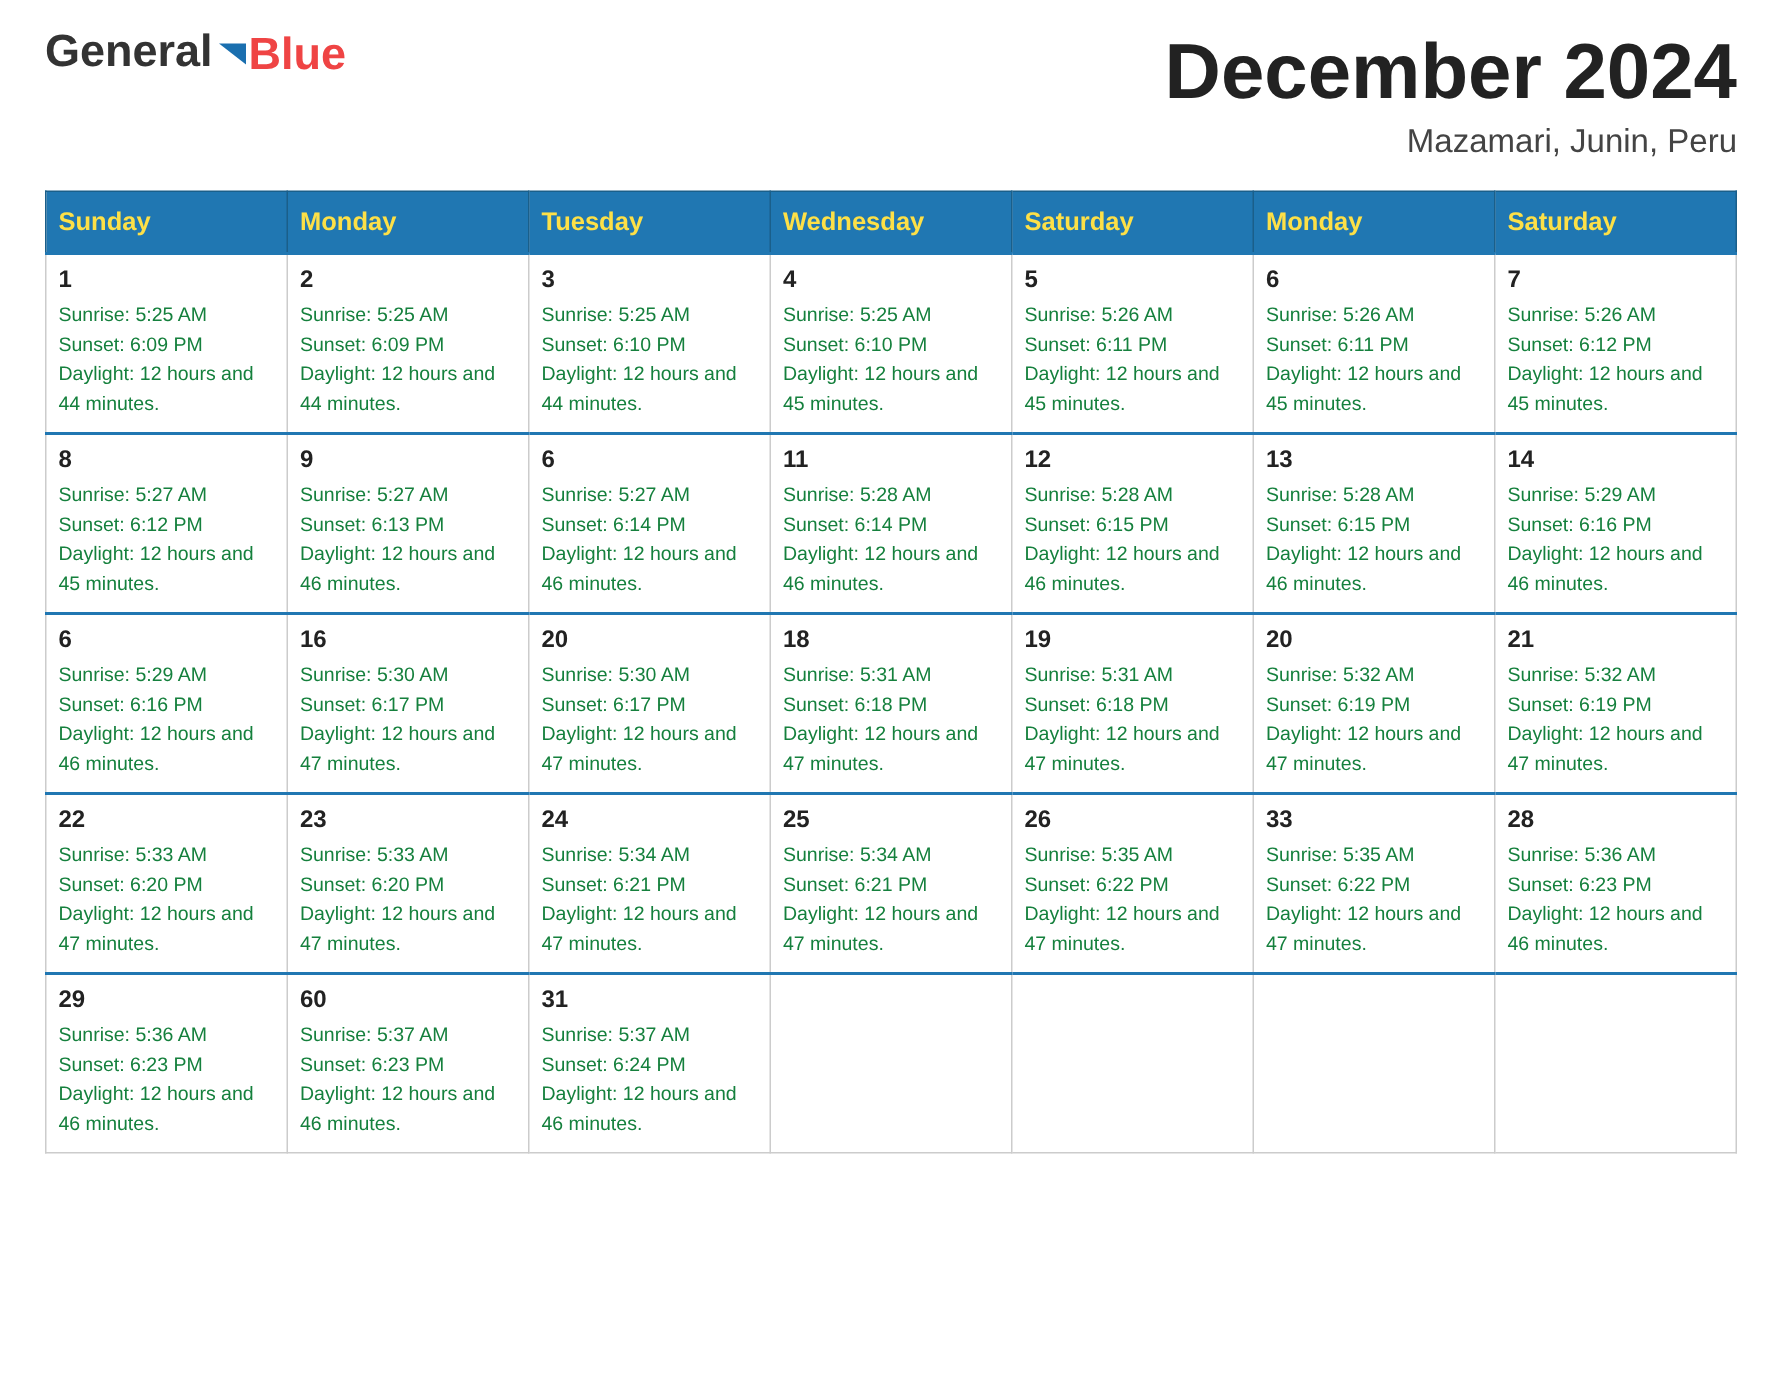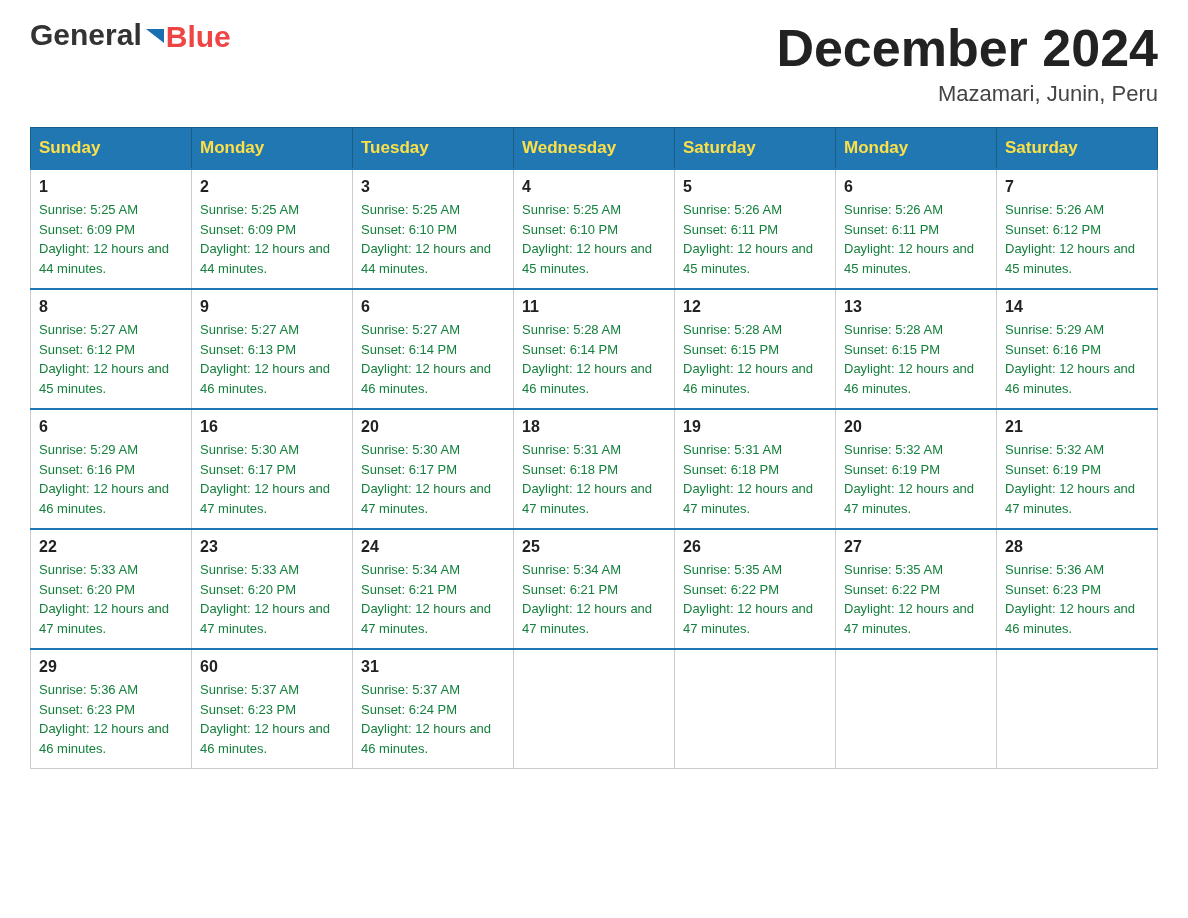--- a/index.html
+++ b/index.html
@@ -332,21 +332,21 @@
       </td>
         <td>
         <span class="day-number">26</span>
         <div class="day-info">
           Sunrise: 5:35 AM<br>
           Sunset: 6:22 PM<br>
           Daylight: 12 hours and 47 minutes.
         </div>
       </td>
         <td>
-        <span class="day-number">27</span>
+        <span class="day-number">33</span>
         <div class="day-info">
           Sunrise: 5:35 AM<br>
           Sunset: 6:22 PM<br>
           Daylight: 12 hours and 47 minutes.
         </div>
       </td>
         <td>
         <span class="day-number">28</span>
         <div class="day-info">
           Sunrise: 5:36 AM<br>

